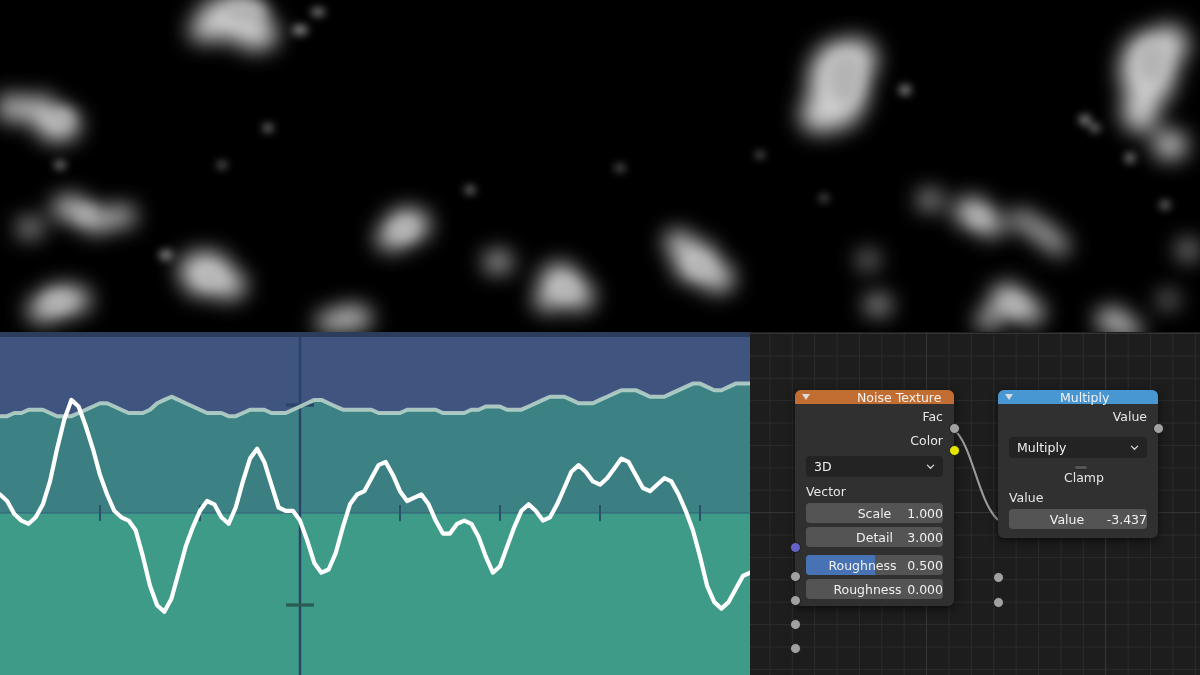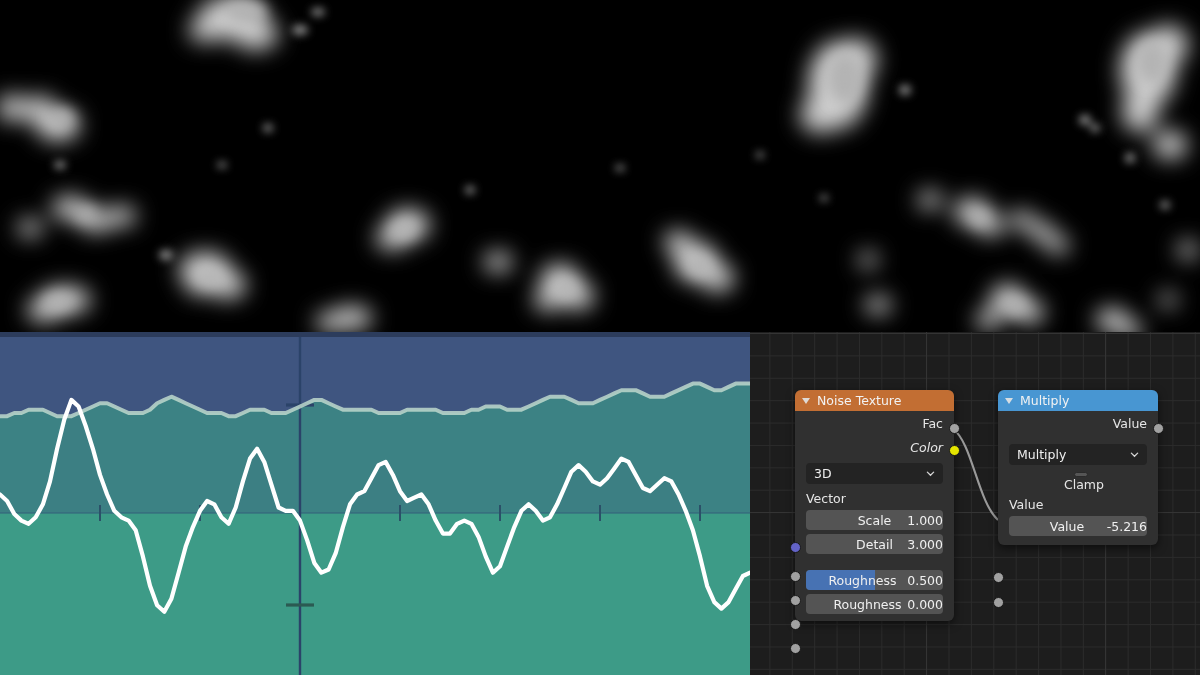--- a/index.html
+++ b/index.html
@@ -24,22 +24,22 @@
     background-size:22.4px 22.4px;background-position:-3px 1px;}
   #nodes .gridbig{position:absolute;left:0;top:0;width:450px;height:343px;
     background-image:
       linear-gradient(to right,#343434 1px,transparent 1px),
       linear-gradient(to bottom,#343434 1px,transparent 1px);
     background-size:179px 179px;background-position:-3px 1px;}
   #nodes .noodlelayer{position:absolute;left:0;top:0;}
 
   .node{position:absolute;background:#303030;border-radius:6px;
         box-shadow:0 3px 9px rgba(0,0,0,.55);}
-  .node .hdr{height:21px;border-radius:6px 6px 0 0;display:flex;align-items:center;
-             padding:0 7px;box-sizing:border-box;}
+  .node .hdr{height:14px;border-radius:6px 6px 0 0;display:flex;align-items:center;
+             padding:0 7px;box-sizing:border-box;gap:40px;}
   .node .hdr .tri{width:0;height:0;border-left:4.5px solid transparent;border-right:4.5px solid transparent;
                   border-top:6px solid #e3e3e3;margin-right:7px;opacity:.92;}
   .node .hdr .ttl{font-size:12.5px;color:#f2f2f2;white-space:nowrap;}
   .node .body{padding:0;}
 
   .orow{height:24px;display:flex;align-items:center;justify-content:flex-end;
         padding-right:11px;box-sizing:border-box;font-size:12.5px;color:#e6e6e6;}
   .irow{height:24px;display:flex;align-items:center;padding-left:11px;
         box-sizing:border-box;font-size:12.5px;color:#e6e6e6;}
 
@@ -202,40 +202,40 @@
 
     <div class="node" id="node-noise" style="left:45px;top:58px;width:159px;">
       <div class="hdr" style="background:#c26e33;">
         <span class="tri"></span>
         <span class="ttl">Noise Texture</span>
       </div>
       <div class="body" style="padding-bottom:7px;">
         <div class="orow" style="height:25px;text-align:center;">
           <span>Fac</span>
         </div>
-        <div class="orow" style="height:22px;font-style:italic;">
+        <div class="orow" style="height:22px;">
           <span>Color</span>
         </div>
         <div style="padding:5px 11px 2px 11px;">
           <div class="dropdown">
             <span>3D</span>
             <svg class="chev" viewBox="0 0 10 10">
               <path d="M1.5 3.5 L5 7 L8.5 3.5" stroke="#d6d6d6" stroke-width="1.4" fill="none" stroke-linecap="round"></path>
             </svg>
           </div>
         </div>
         <div class="irow" style="height:24px;">
           <span>Vector</span>
         </div>
         <div style="padding:0 11px;">
           <div class="field" style="margin-bottom:4px;">
             <span class="fl">Scale</span>
             <span class="fv">1.000</span>
           </div>
-          <div class="field" style="margin-bottom:16px;">
+          <div class="field" style="margin-bottom:8px;">
             <span class="fl">Detail</span>
             <span class="fv">3.000</span>
           </div>
           <div class="field" style="margin-bottom:4px;">
             <div class="fill" id="rough-fill" style="width: 50%;"></div>
             <span class="fl" style="margin-right:24px;">Roughness</span>
             <span class="fv">0.500</span>
           </div>
           <div class="field">
             <span class="fl" style="margin-right:14px;">Roughness</span>
@@ -272,21 +272,21 @@
         <div class="cbrow" style="margin-top:4px;flex-direction:column;">
           <span class="cbox"></span>
           <span>Clamp</span>
         </div>
         <div class="irow" style="height:24px;">
           <span>Value</span>
         </div>
         <div style="padding:0 11px;">
           <div class="field">
             <span class="fl" style="margin-right:22px;">Value</span>
-            <span class="fv">-5.216</span>
+            <span class="fv">-3.437</span>
           </div>
         </div>
       </div>
       <span class="sock grey" style="left:-5.5px;top:182px;"></span>
       <span class="sock grey" style="left:-5.5px;top:207px;"></span>
       <span class="sock grey" style="left:154.5px;top:33px;"></span>
     </div>
   </div>
 </div>
 

